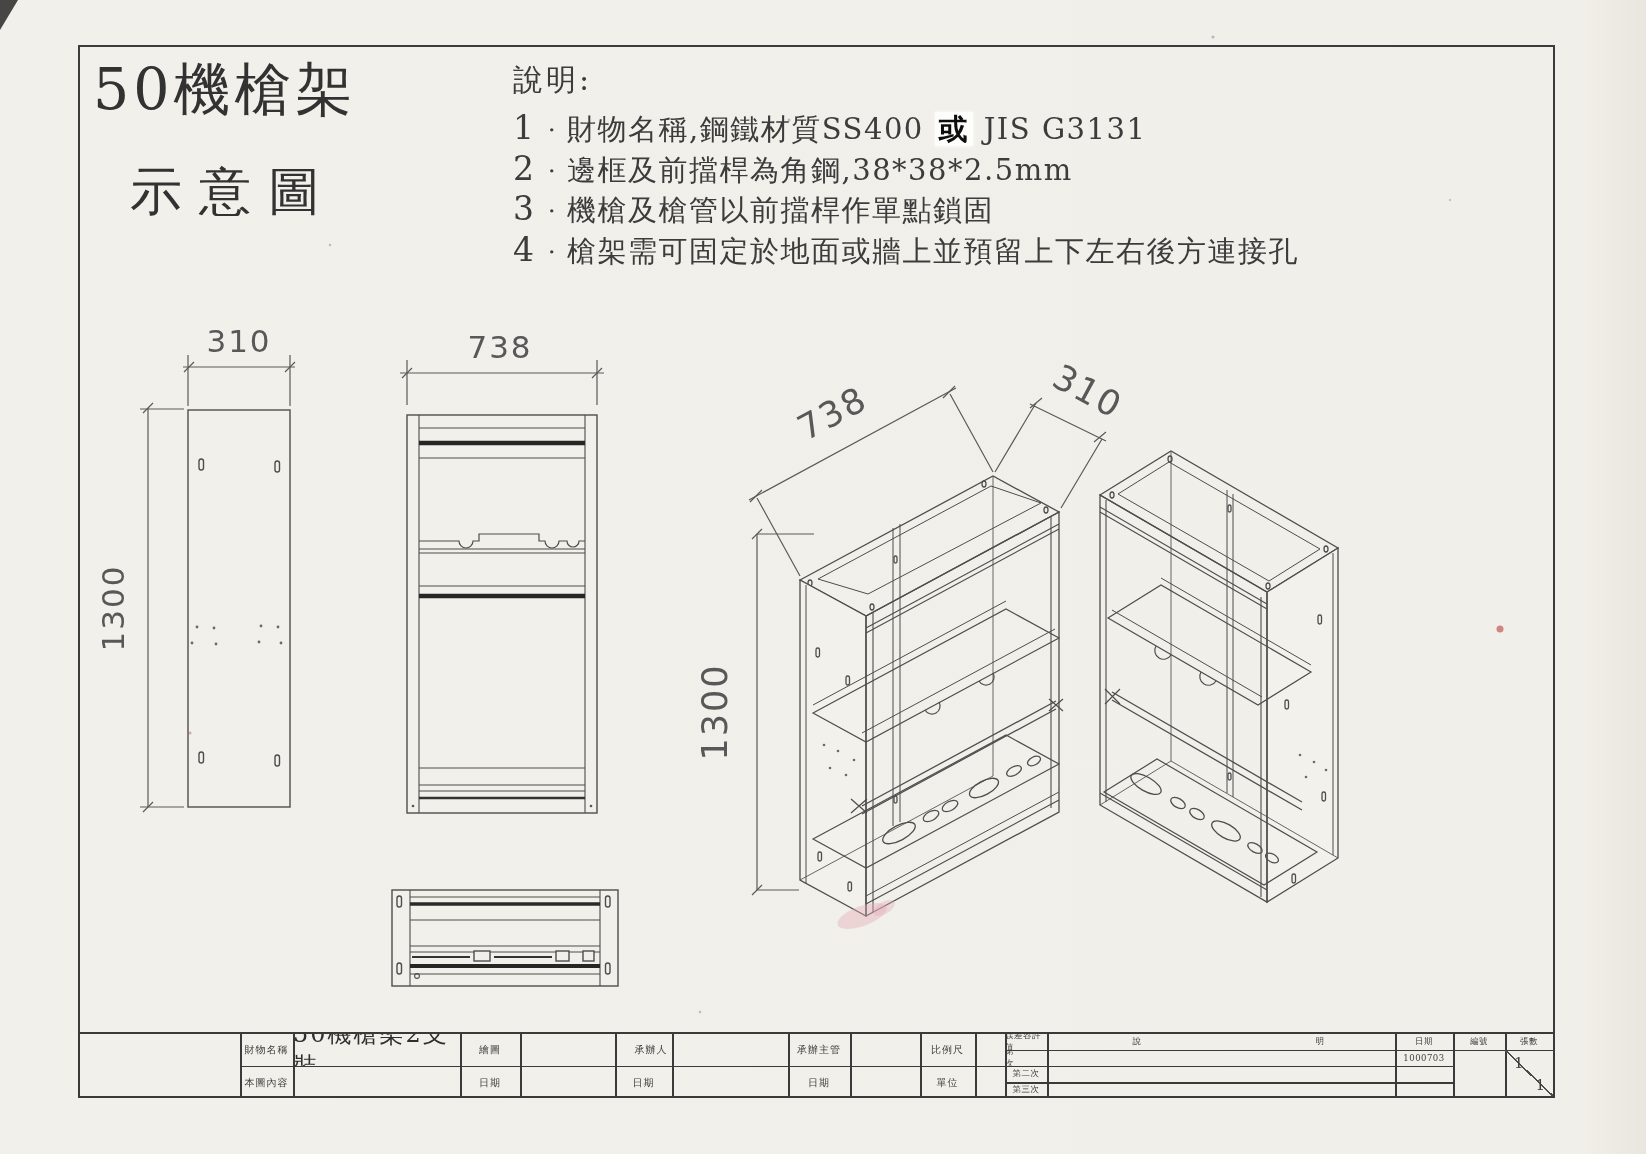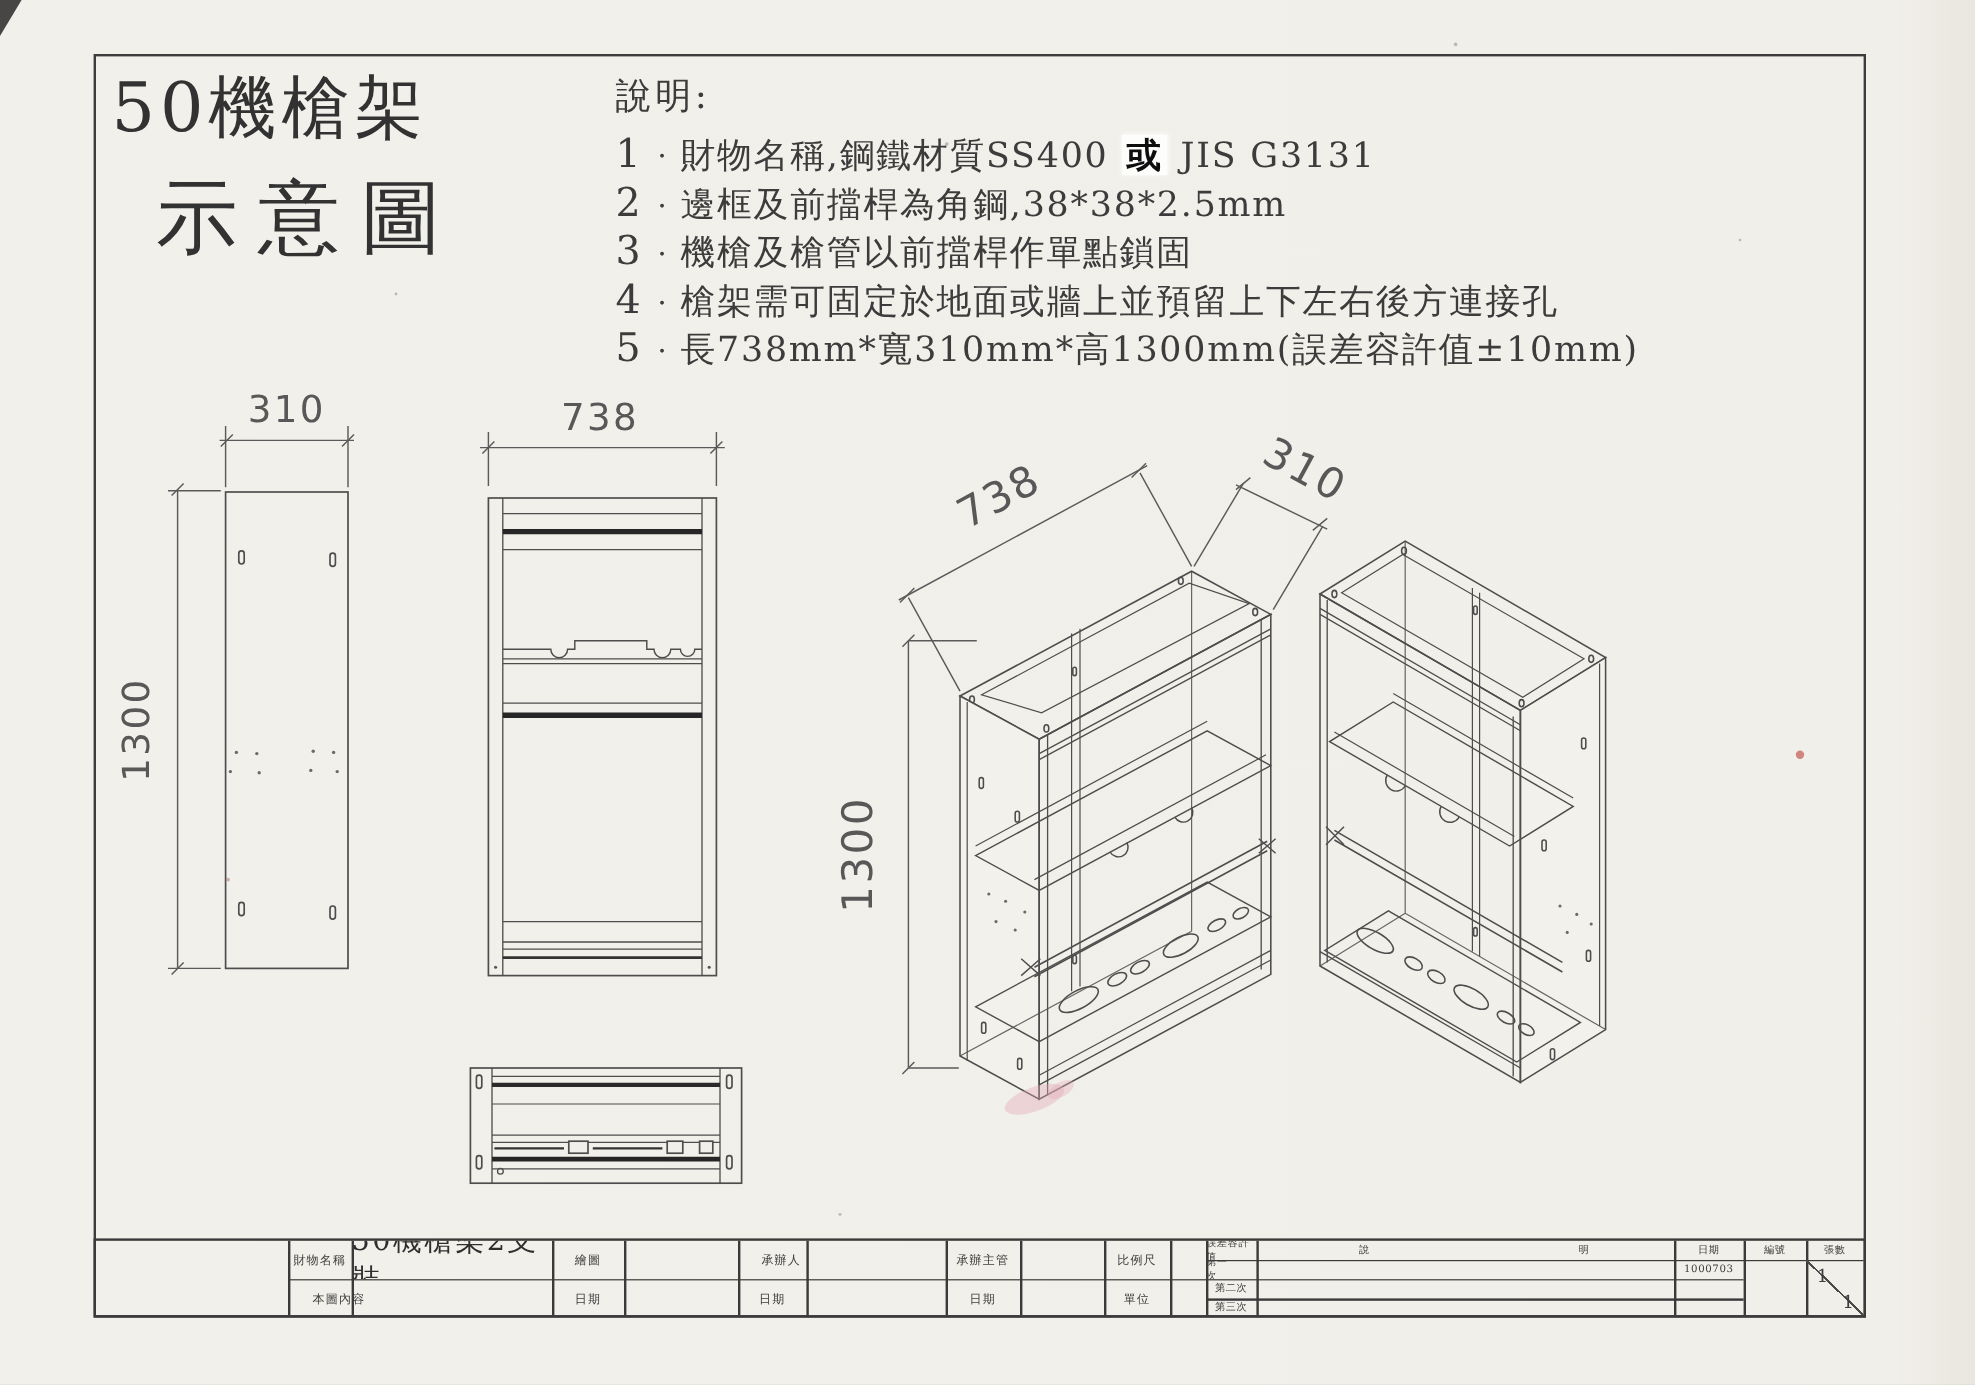--- a/index.html
+++ b/index.html
@@ -3,21 +3,21 @@
 <meta charset="utf-8">
 <style>
   html,body{margin:0;padding:0;background:#d8d5cf;}
   .page{position:relative;width:1646px;height:1154px;overflow:hidden;
         background:linear-gradient(90deg,#f2f0ea 0%,#f1efe9 96%,#e9e6df 100%);
         font-family:"DejaVu Serif","Liberation Serif",serif;color:#3a3a3a;}
   .frame{position:absolute;left:78px;top:45px;width:1477px;height:1053px;
          border:2.5px solid #3c3c3c;box-sizing:border-box;}
   .sheet-title{position:absolute;left:93px;top:52px;color:#323232;}
   .sheet-title .l1{font-size:57px;letter-spacing:4px;}
-  .sheet-title .l2{font-size:68px;letter-spacing:17px;margin-left:37px;margin-top:7px;}
+  .sheet-title .l2{font-size:52px;letter-spacing:17px;margin-left:37px;margin-top:28px;}
   .notes{position:absolute;left:513px;top:60px;color:#3c3c3c;}
   .notes .heading{font-size:30px;letter-spacing:3px;margin-bottom:7px;}
   .note-line{font-size:29px;letter-spacing:1.5px;height:40.5px;line-height:40.5px;white-space:nowrap;}
   .note-num{font-size:33px;margin-right:2px;}
   .note-bullet{font-size:20px;vertical-align:2px;margin:0 4px;}
   .patch{background:#fdfdfc;padding:0 4px;color:#0e0e0e;font-weight:600;
          box-shadow:0 0 4px rgba(255,255,255,.95);}
   svg.art{position:absolute;left:0;top:0;}
   .dim{font-family:"DejaVu Sans","Liberation Sans",sans-serif;fill:#585858;font-size:31px;letter-spacing:2px;}
   .dim-lg{font-size:35px;}
@@ -47,21 +47,20 @@
     <div class="l1">50機槍架</div>
     <div class="l2">示意圖</div>
   </div>
 
   <div class="notes">
     <div class="heading">說明:</div>
     <div class="note-line"><span class="note-num">1</span><span class="note-bullet">・</span><span>財物名稱,鋼鐵材質SS400 </span><span class="patch">或</span><span> JIS G3131</span></div>
     <div class="note-line"><span class="note-num">2</span><span class="note-bullet">・</span><span>邊框及前擋桿為角鋼,38*38*2.5mm</span></div>
     <div class="note-line"><span class="note-num">3</span><span class="note-bullet">・</span><span>機槍及槍管以前擋桿作單點鎖固</span></div>
     <div class="note-line"><span class="note-num">4</span><span class="note-bullet">・</span><span>槍架需可固定於地面或牆上並預留上下左右後方連接孔</span></div>
-    <div class="note-line"><span class="note-num">5</span><span class="note-bullet">・</span><span>長738mm*寬310mm*高1300mm(誤差容許值±10mm)</span></div>
   </div>
 
   <svg class="art" width="1646" height="1154" viewBox="0 0 1646 1154">
 
     <polygon points="0,0 18,0 0,30" fill="#1c1c1c" opacity="0.8"></polygon>
 
     <g stroke="#4d4d4d" stroke-width="1.4" fill="none">
       <rect x="188" y="410" width="102" height="397"></rect>
       <rect x="199" y="459" width="4.5" height="11" rx="2.2"></rect>
       <rect x="275" y="461" width="4.5" height="11" rx="2.2"></rect>
@@ -253,21 +252,21 @@
     <div class="vl" style="left:1315px"></div>
     <div class="vl" style="left:1373px"></div>
     <div class="vl" style="left:1425px"></div>
     <div class="hl" style="left:160px;width:765px;top:31.5px"></div>
     <div class="hl" style="left:925px;width:548px;top:15.5px"></div>
     <div class="hl" style="left:925px;width:448px;top:31.5px"></div>
     <div class="hl" style="left:925px;width:448px;top:48px"></div>
 
     <div class="cell lab" style="left:160px;top:0;width:53px;height:31.5px">財物名稱</div>
     <div class="cell bigname" style="left:213px;top:0;width:167px;height:31.5px">50機槍架2支裝</div>
-    <div class="cell lab" style="left:176px;top:31.5px;width:53px;height:34.5px">本圖內容</div>
+    <div class="cell lab" style="left:160px;top:31.5px;width:53px;height:34.5px">本圖內容</div>
     <div class="cell lab" style="left:380px;top:0;width:60px;height:31.5px">繪圖</div>
     <div class="cell lab" style="left:380px;top:31.5px;width:60px;height:34.5px">日期</div>
     <div class="cell lab" style="left:535px;top:0;width:72px;height:31.5px">承辦人</div>
     <div class="cell lab" style="left:535px;top:31.5px;width:57px;height:34.5px">日期</div>
     <div class="cell lab" style="left:708px;top:0;width:62px;height:31.5px">承辦主管</div>
     <div class="cell lab" style="left:708px;top:31.5px;width:62px;height:34.5px">日期</div>
     <div class="cell lab" style="left:840px;top:0;width:55px;height:31.5px">比例尺</div>
     <div class="cell lab" style="left:840px;top:31.5px;width:55px;height:34.5px">單位</div>
     <div class="cell lab-sm" style="left:925px;top:0;width:42px;height:15.5px">誤差容許值</div>
     <div class="cell lab-sm" style="left:925px;top:15.5px;width:19px;height:16px">第一次</div>

